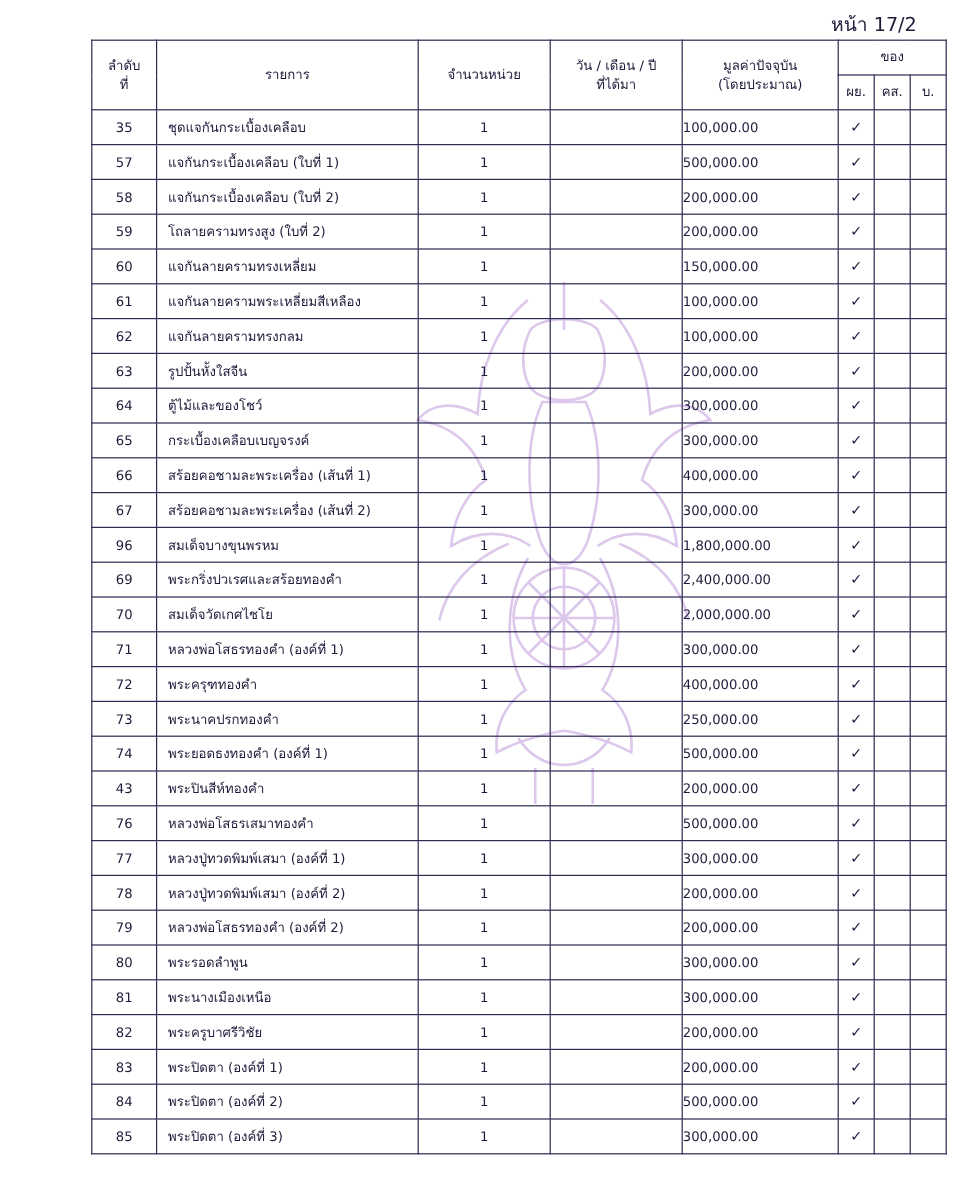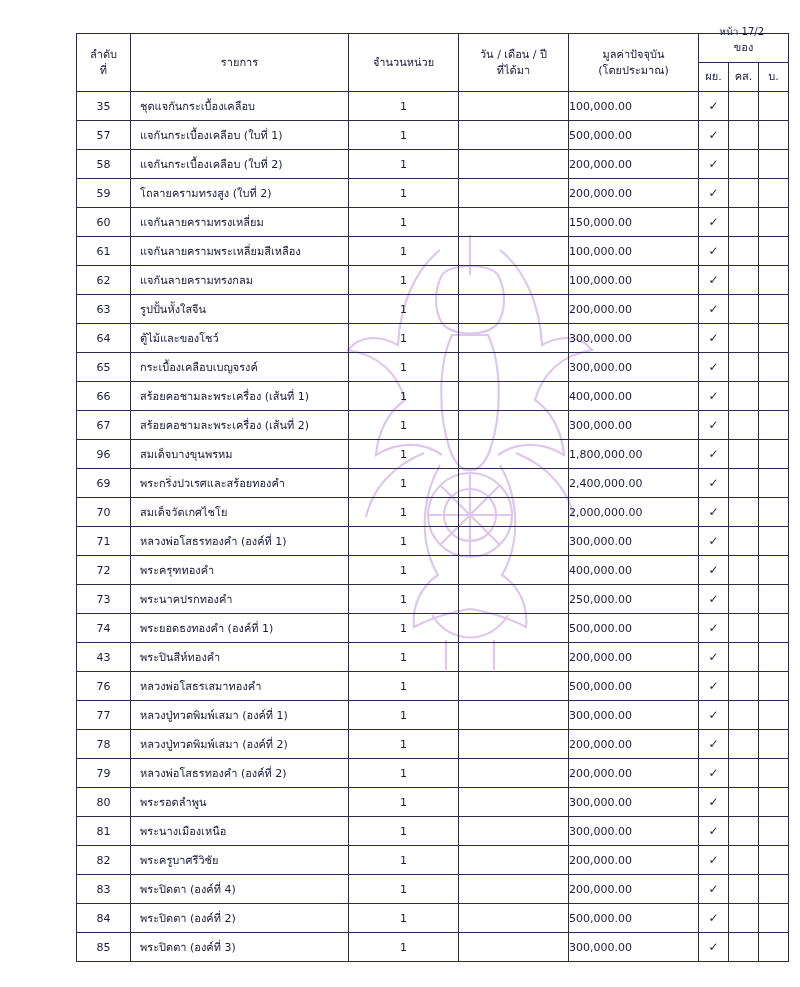--- a/index.html
+++ b/index.html
@@ -55,22 +55,22 @@
   .wm-text.second {
     top: 452px;
     font-size: 34px;
     letter-spacing: 5px;
     color: #bda0d8;
   }
   
   .page-number {
     position: absolute;
     right: 36px;
-    top: 24px;
-    font-size: 10px;
+    top: 8px;
+    font-size: 16px;
     z-index: 5;
   }
   
   table.ledger {
     position: absolute;
     left: 44px;
     top: 33px;
     width: 712px;
     border-collapse: collapse;
     table-layout: fixed;
@@ -470,21 +470,21 @@
           <td class="col-item">พระครูบาศรีวิชัย</td>
           <td class="col-qty qty">1</td>
           <td class="col-date"></td>
           <td class="col-value money">200,000.00</td>
           <td class="col-own"><span class="check">✓</span></td>
           <td class="col-own"></td>
           <td class="col-own"></td>
         </tr>
         <tr>
           <td class="col-no">83</td>
-          <td class="col-item">พระปิดตา (องค์ที่ 4)</td>
+          <td class="col-item">พระปิดตา (องค์ที่ 1)</td>
           <td class="col-qty qty">1</td>
           <td class="col-date"></td>
           <td class="col-value money">200,000.00</td>
           <td class="col-own"><span class="check">✓</span></td>
           <td class="col-own"></td>
           <td class="col-own"></td>
         </tr>
         <tr>
           <td class="col-no">84</td>
           <td class="col-item">พระปิดตา (องค์ที่ 2)</td>

